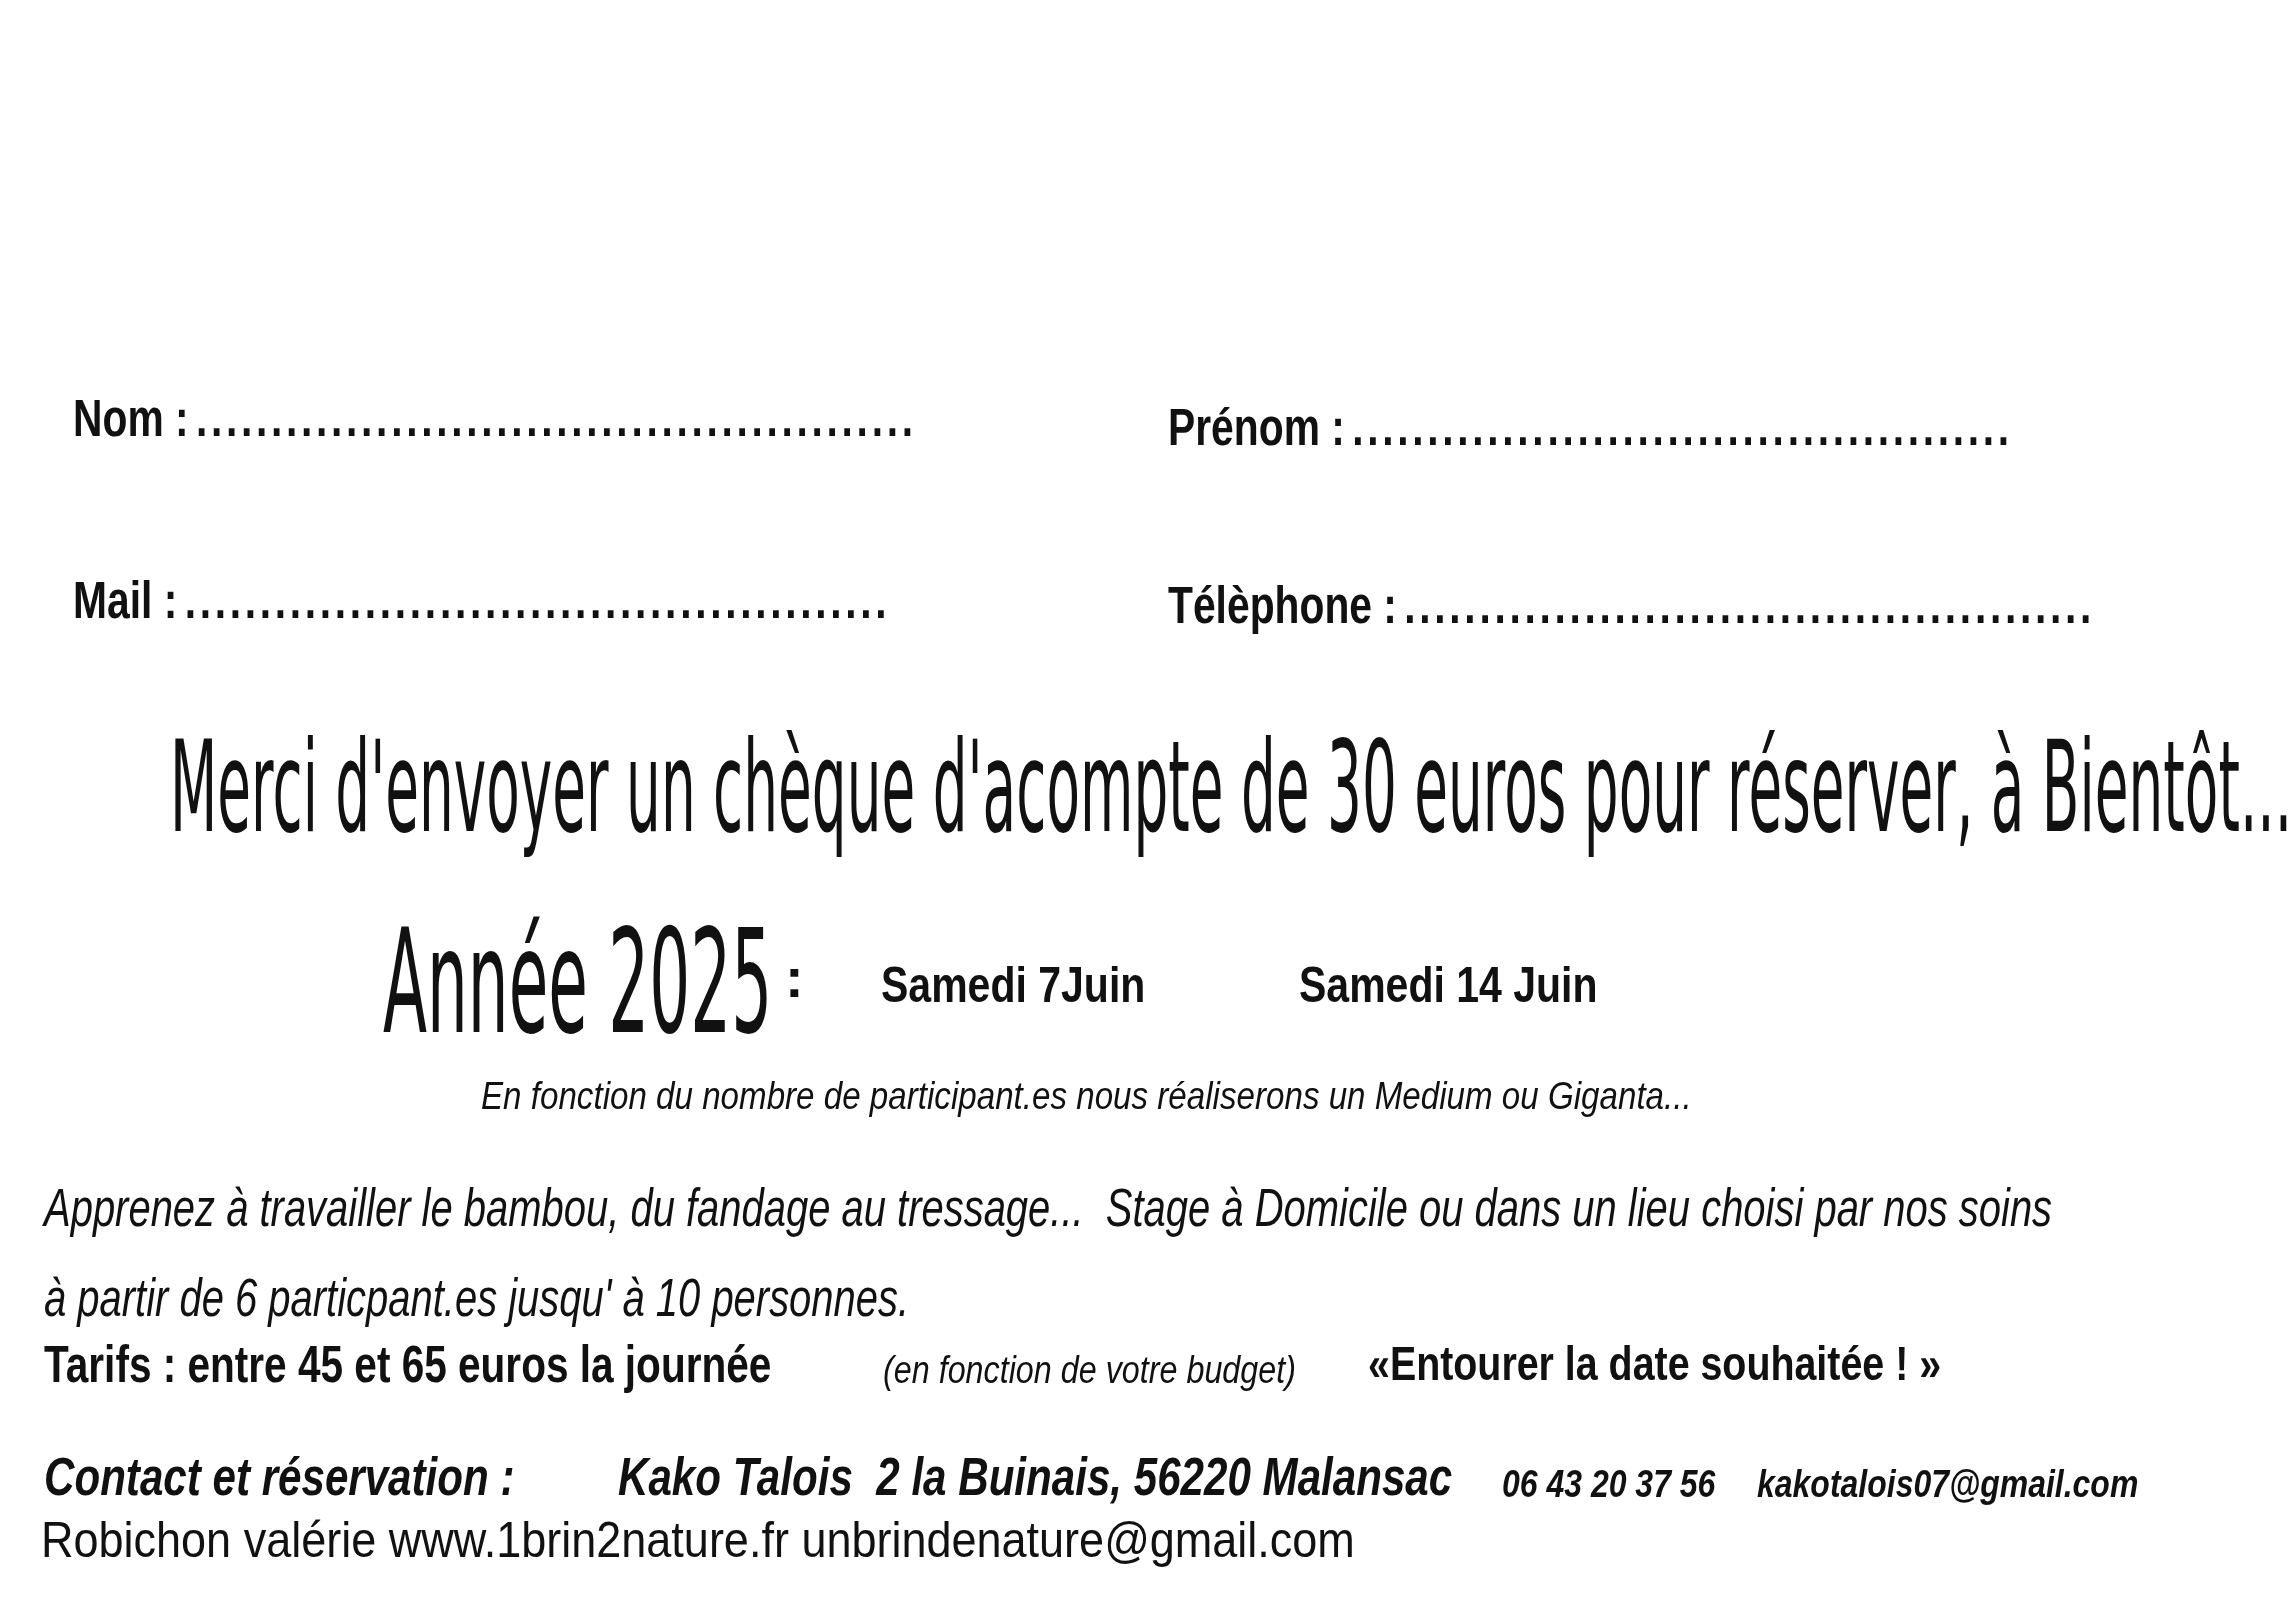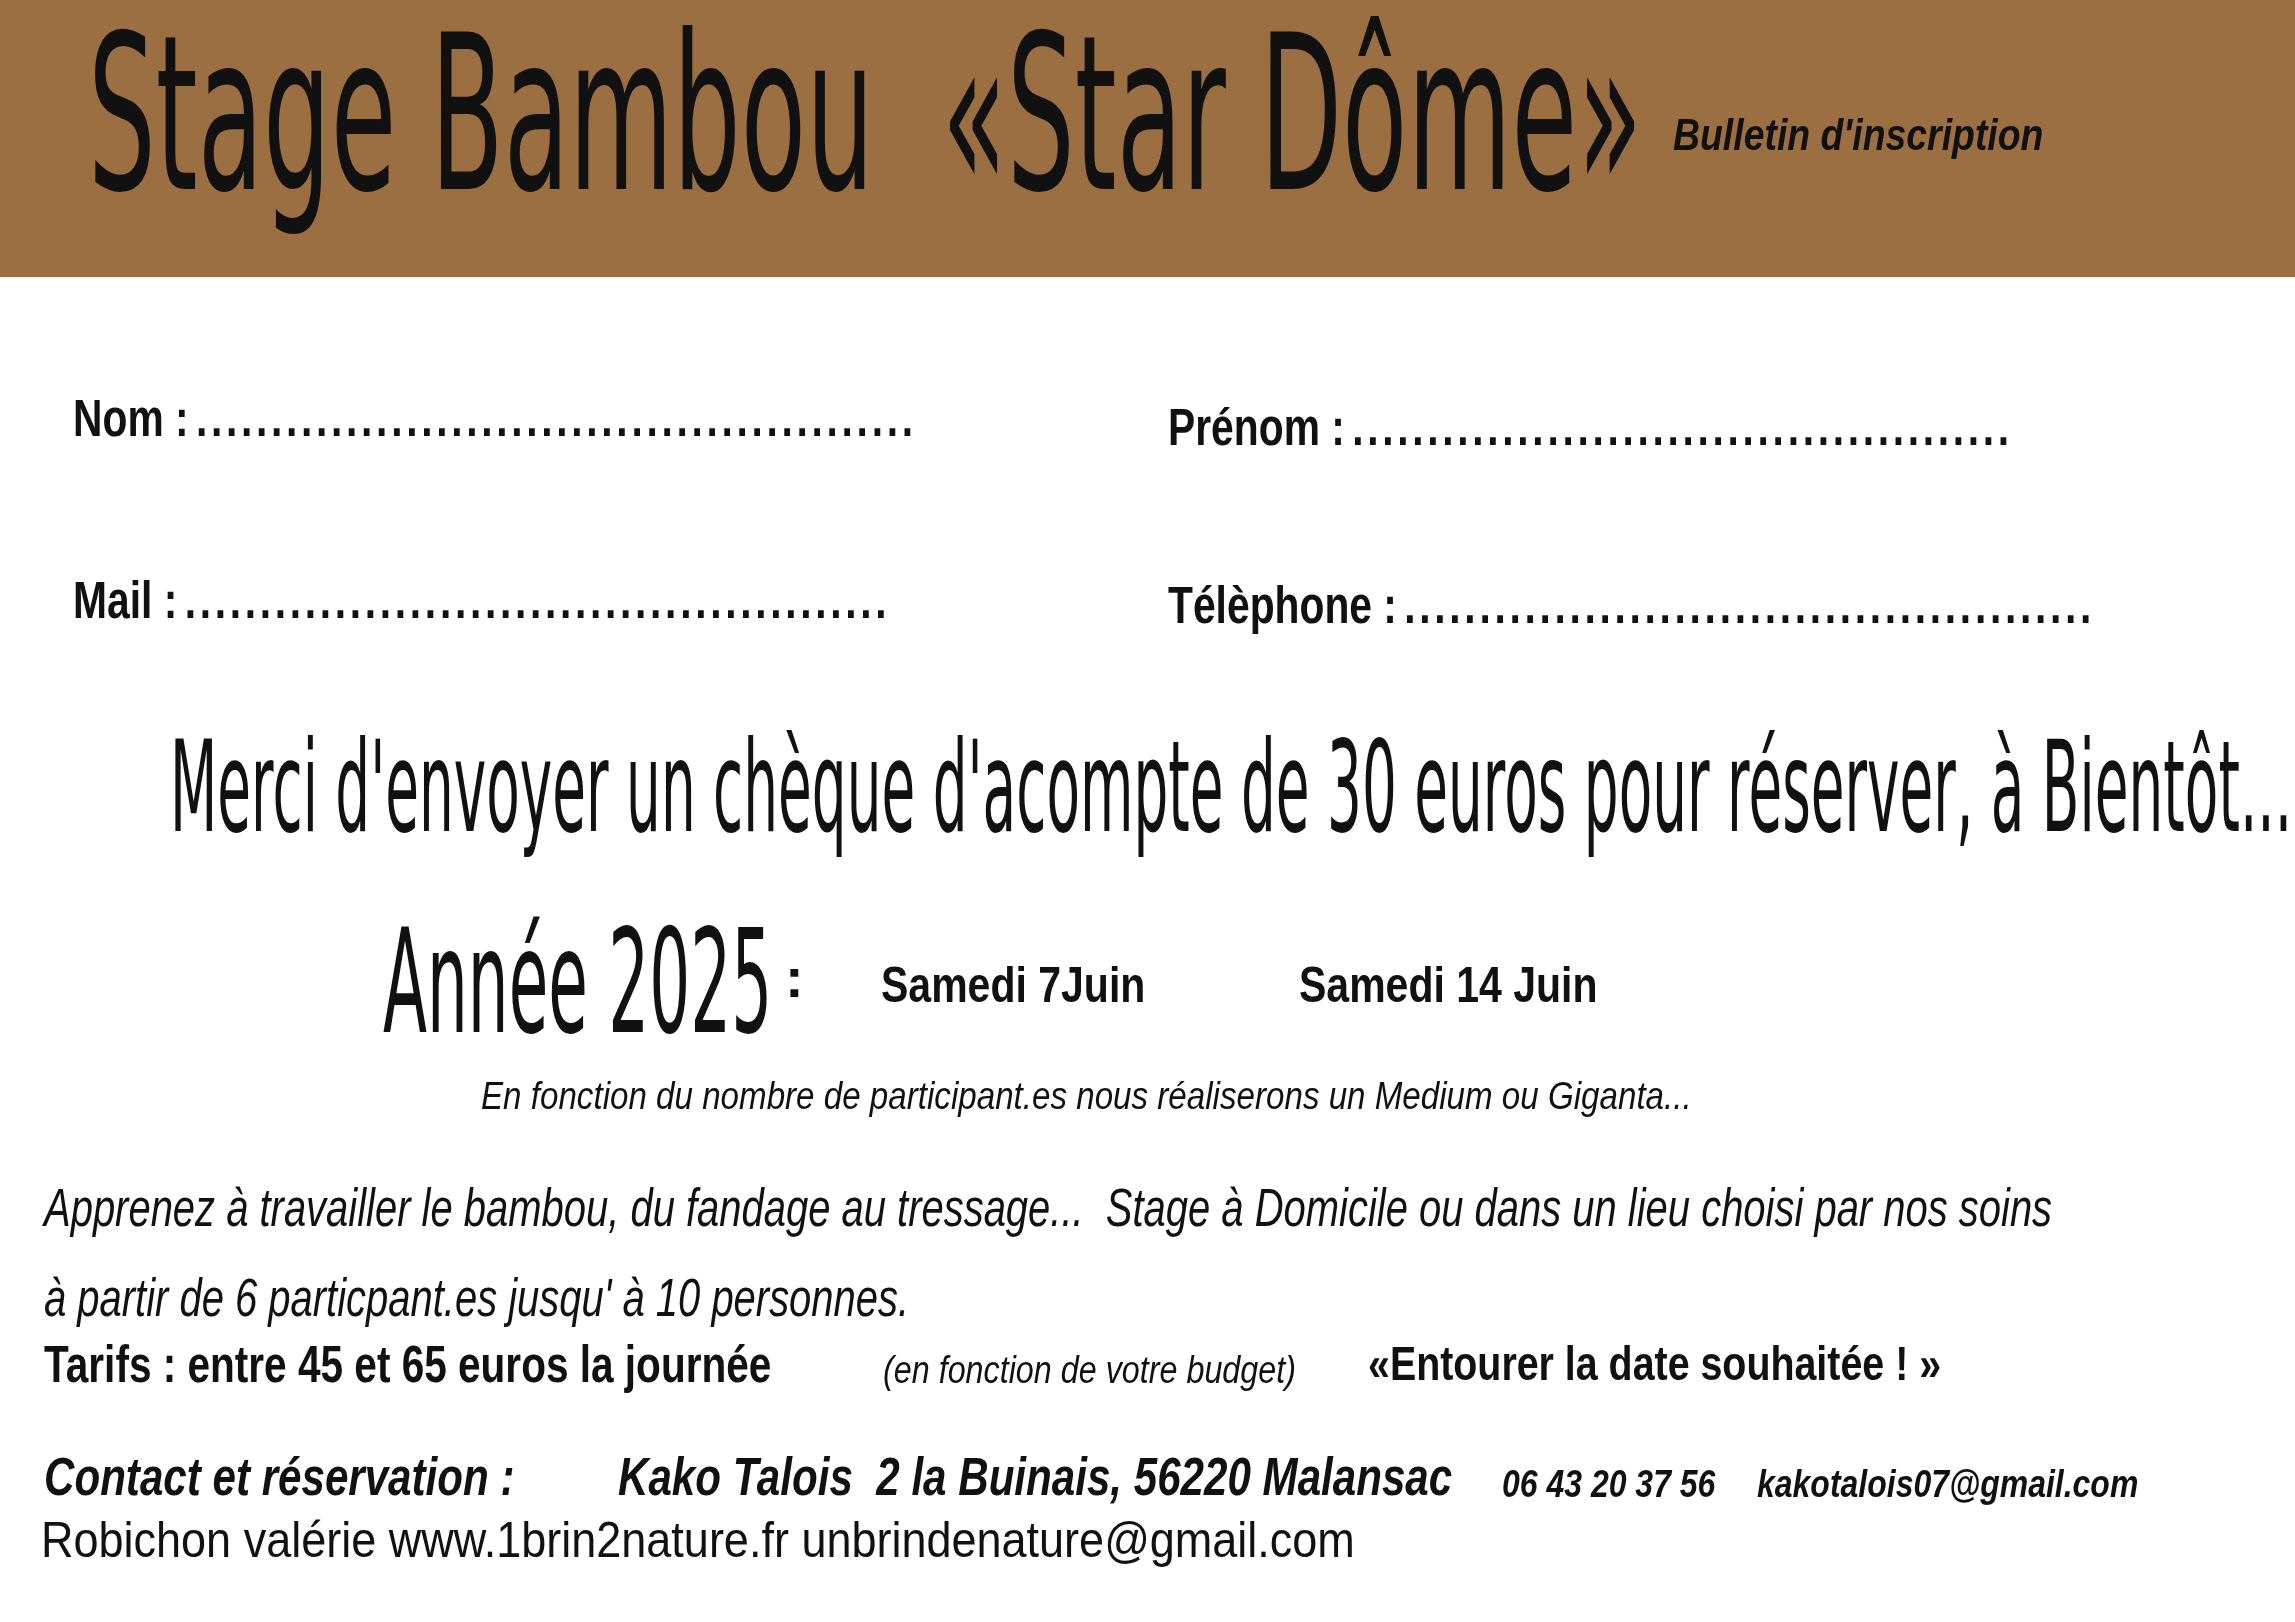--- a/index.html
+++ b/index.html
@@ -58,24 +58,20 @@
   .contact-email { left: 1757px; top: 1464px; font-size: 39px; font-weight: bold; font-style: italic;
                    transform: scaleX(0.82); transform-origin: 0 0; }
   .contact-line2 { left: 41px;   top: 1515px; font-size: 50px;
                    transform: scaleX(0.9); transform-origin: 0 0; }
 </style>
 </head>
 <body>
 
 <div class="page">
 
-  <header class="band">
-    <div class="abs hand title pre">Stage Bambou  «Star Dôme»</div>
-    <div class="abs subtitle">Bulletin d'inscription</div>
-  </header>
 
   <div class="field f-nom">
     <span class="flabel">Nom :</span>
     <span class="fdots">................................................</span>
   </div>
 
   <div class="field f-prenom">
     <span class="flabel">Prénom :</span>
     <span class="fdots">............................................</span>
   </div>

